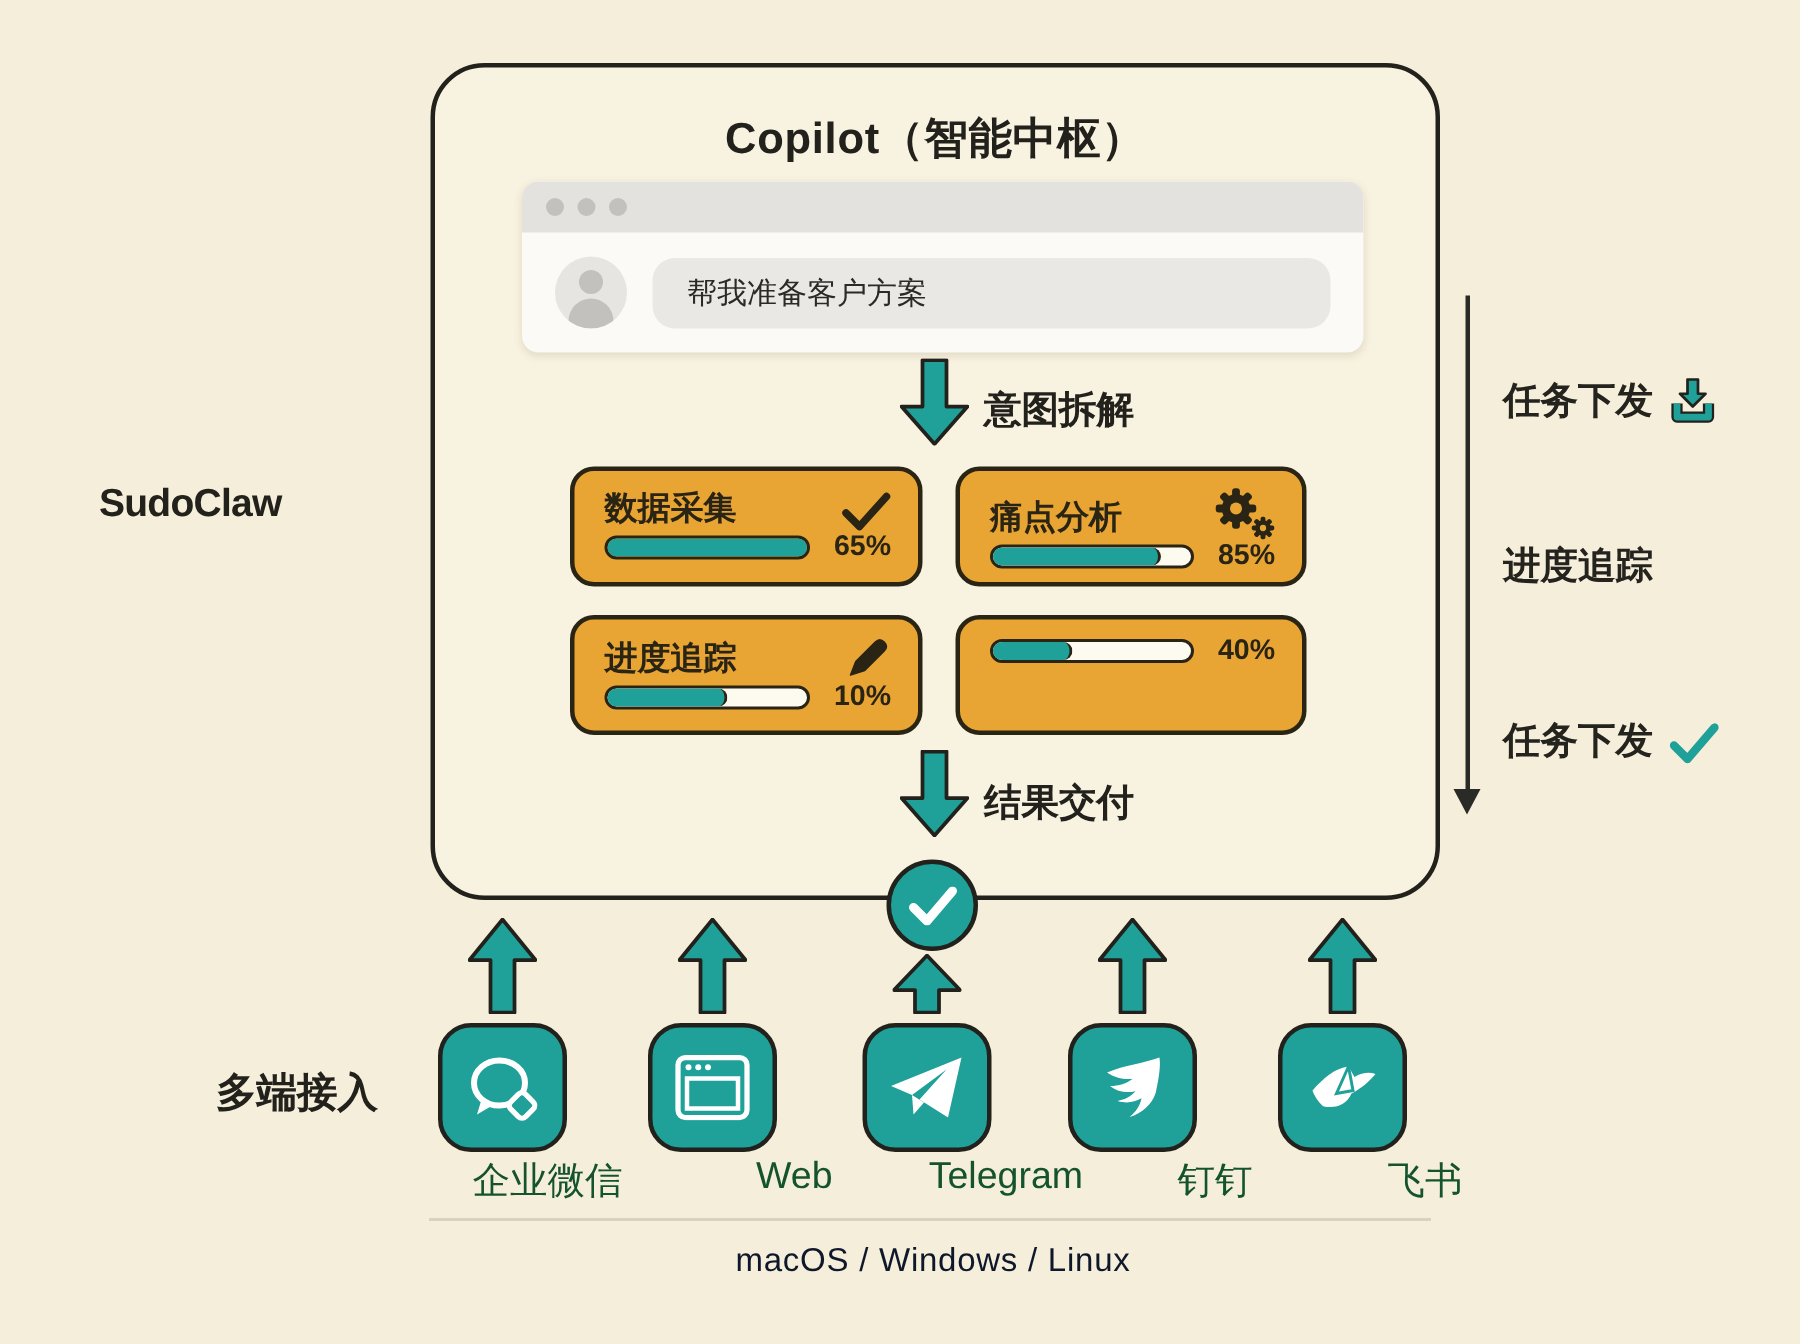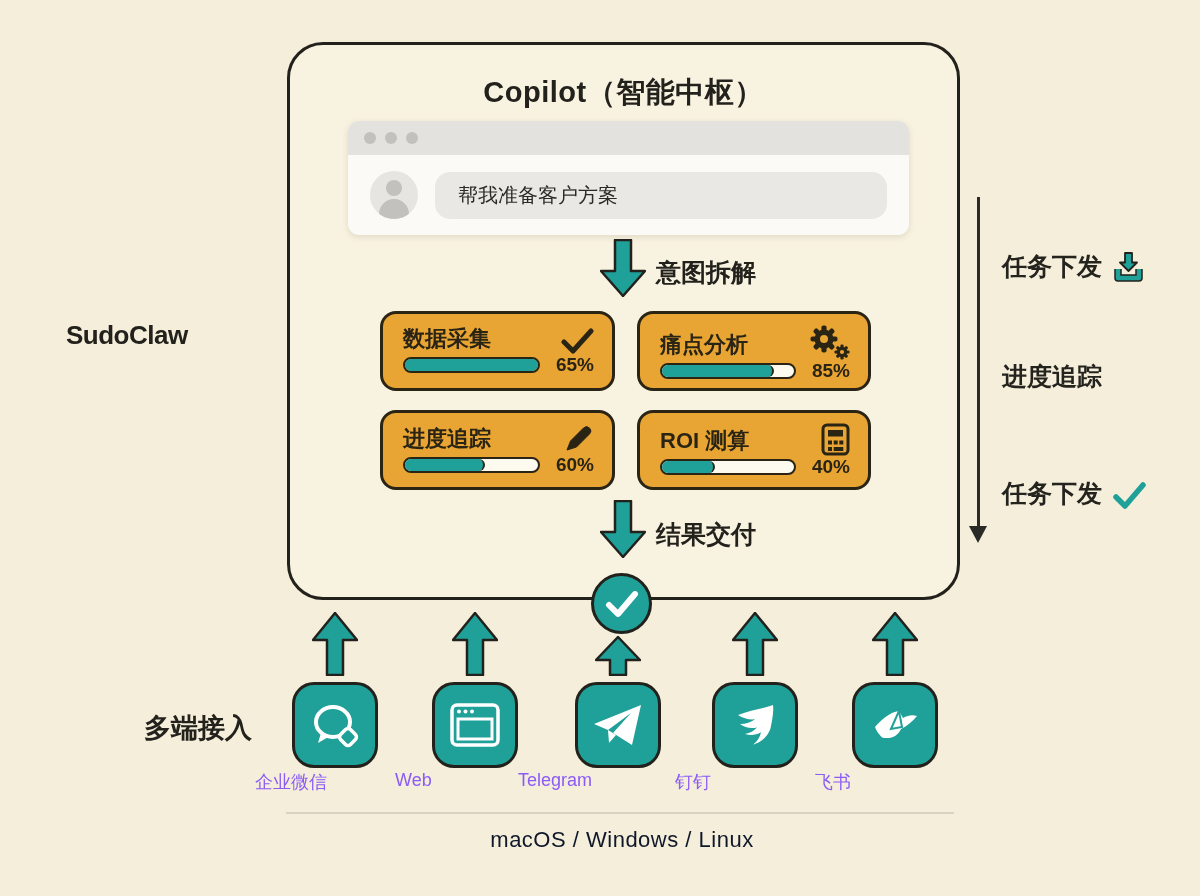--- a/index.html
+++ b/index.html
@@ -84,21 +84,21 @@
   .rail-item .rail-label { font-size:25px; font-weight:600; color:#24231E; white-space:nowrap; }
 
   
   .section-label { left:144px; top:710px; font-size:27px; font-weight:700; }
   .channel-arrow { top:612px; }
   .channel-tile {
     top:682px; width:86px; height:86px; border-radius:22px;
     background:#1FA098; border:3px solid #22211C;
     display:flex; align-items:center; justify-content:center;
   }
-  .channel-label { top:770px; width:160px; text-align:left; font-size:18px; color:#8b5cf6; }
+  .channel-label { top:770px; width:160px; text-align:right; font-size:25px; color:#14532d; }
 
   .divider { left:286px; top:812px; width:668px; height:2px; background:#D8D3C1; }
   .platforms { left:287px; top:827px; width:670px; text-align:center; font-size:22px; color:#0f172a; letter-spacing:0.5px; }
 </style>
 </head>
 <body>
 
 <div class="abs product-name">SudoClaw</div>
 
 <div class="abs hub-box">
@@ -172,37 +172,25 @@
       <div class="task-head">
         <span class="task-name">进度追踪</span>
         <svg width="31" height="31" viewBox="0 0 31 31">
           <path d="M4,27 L7.5,18 L20.5,5 Q23.5,2 26.5,5 Q29.5,8 26.5,11 L13.5,24 Z" fill="#2A2415" stroke="#2A2415" stroke-width="1" stroke-linejoin="round"></path>
         </svg>
       </div>
       <div class="task-progress-row">
         <div class="progress-track">
           <div class="progress-fill" style="width: 60%;"></div>
         </div>
-        <span class="progress-label">60%</span>
-      </div>
-    </div>
-
-    <div class="task-card">
-      <div class="task-head">
-        <span class="task-name">ROI 测算</span>
-        <svg width="29" height="33" viewBox="0 0 29 33">
-          <rect x="2" y="2" width="25" height="29" rx="4" fill="none" stroke="#2A2415" stroke-width="3"></rect>
-          <rect x="7" y="7" width="15" height="6.5" fill="#2A2415"></rect>
-          <rect x="7" y="17.5" width="4" height="4" fill="#2A2415"></rect>
-          <rect x="12.7" y="17.5" width="4" height="4" fill="#2A2415"></rect>
-          <rect x="18.3" y="17.5" width="4" height="4" fill="#2A2415"></rect>
-          <rect x="7" y="24" width="4" height="4" fill="#2A2415"></rect>
-          <rect x="12.7" y="24" width="9.6" height="4" fill="#2A2415"></rect>
-        </svg>
-      </div>
+        <span class="progress-label">10%</span>
+      </div>
+    </div>
+
+    <div class="task-card">
       <div class="task-progress-row">
         <div class="progress-track">
           <div class="progress-fill" style="width: 40%;"></div>
         </div>
         <span class="progress-label">40%</span>
       </div>
     </div>
   </div>
 
   <svg class="abs flow-arrow" style="left:310px; top:455px;" width="46" height="58" viewBox="0 0 46 58">
@@ -292,18 +280,18 @@
 </div>
 <div class="abs channel-tile" style="left:852px;">
   <svg width="50" height="44" viewBox="0 0 50 44">
     <path d="M5,24 C12,16 20,9 29,8 L33,15 C38,12 43,11.5 47,13 C43,18 37,23 31,26 C28,33 21,36.5 12,34.5 C9,31.5 6,27.5 5,24 Z" fill="#FFFFFF"></path>
     <path d="M29,8 L21,26 L32,24 Z" fill="#FFFFFF" stroke="#1FA098" stroke-width="2"></path>
   </svg>
 </div>
 
 <div class="abs channel-label" style="left:255px;">企业微信</div>
 <div class="abs channel-label" style="left:395px;">Web</div>
-<div class="abs channel-label" style="left:518px;">Telegram</div>
+<div class="abs channel-label" style="left:562px;">Telegram</div>
 <div class="abs channel-label" style="left:675px;">钉钉</div>
 <div class="abs channel-label" style="left:815px;">飞书</div>
 
 <div class="abs divider"></div>
 <div class="abs platforms">macOS / Windows / Linux</div>
 
 </body></html>

